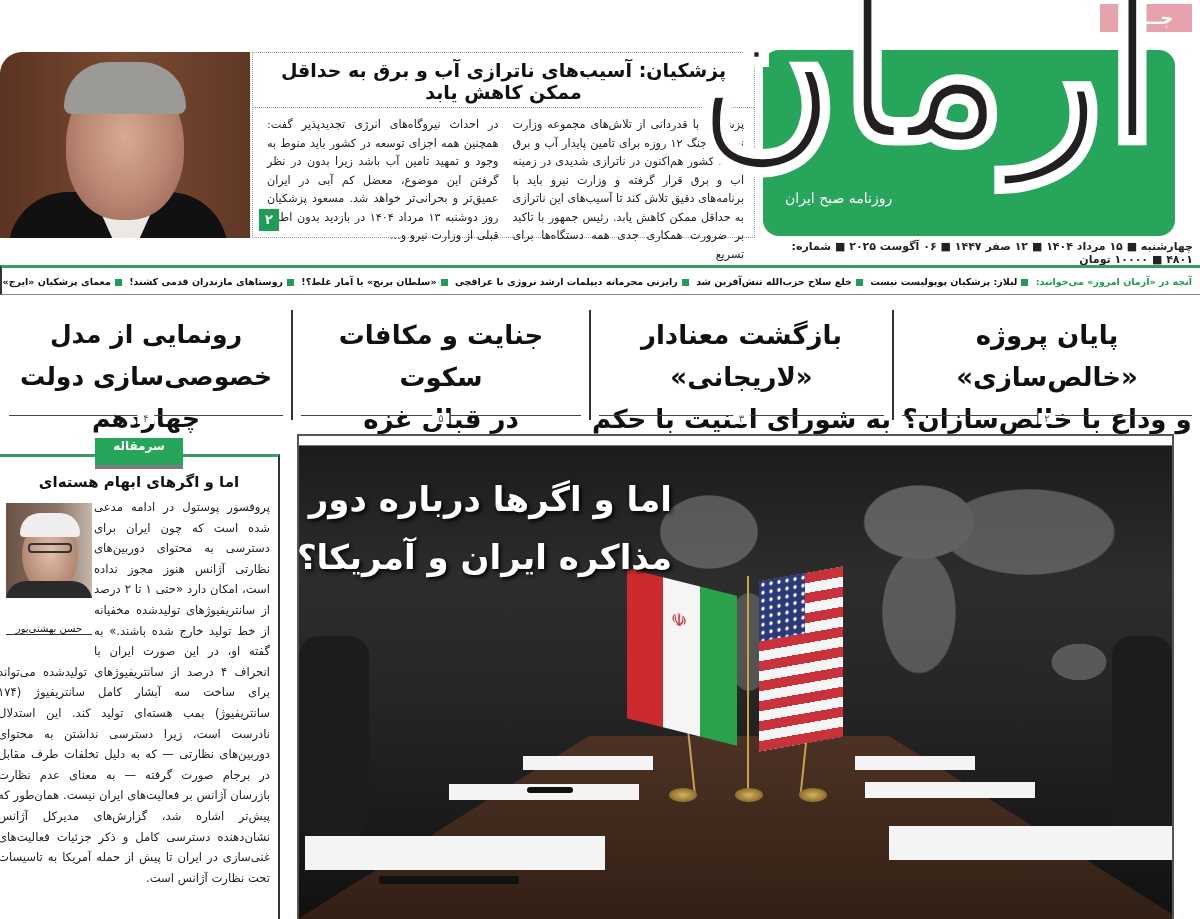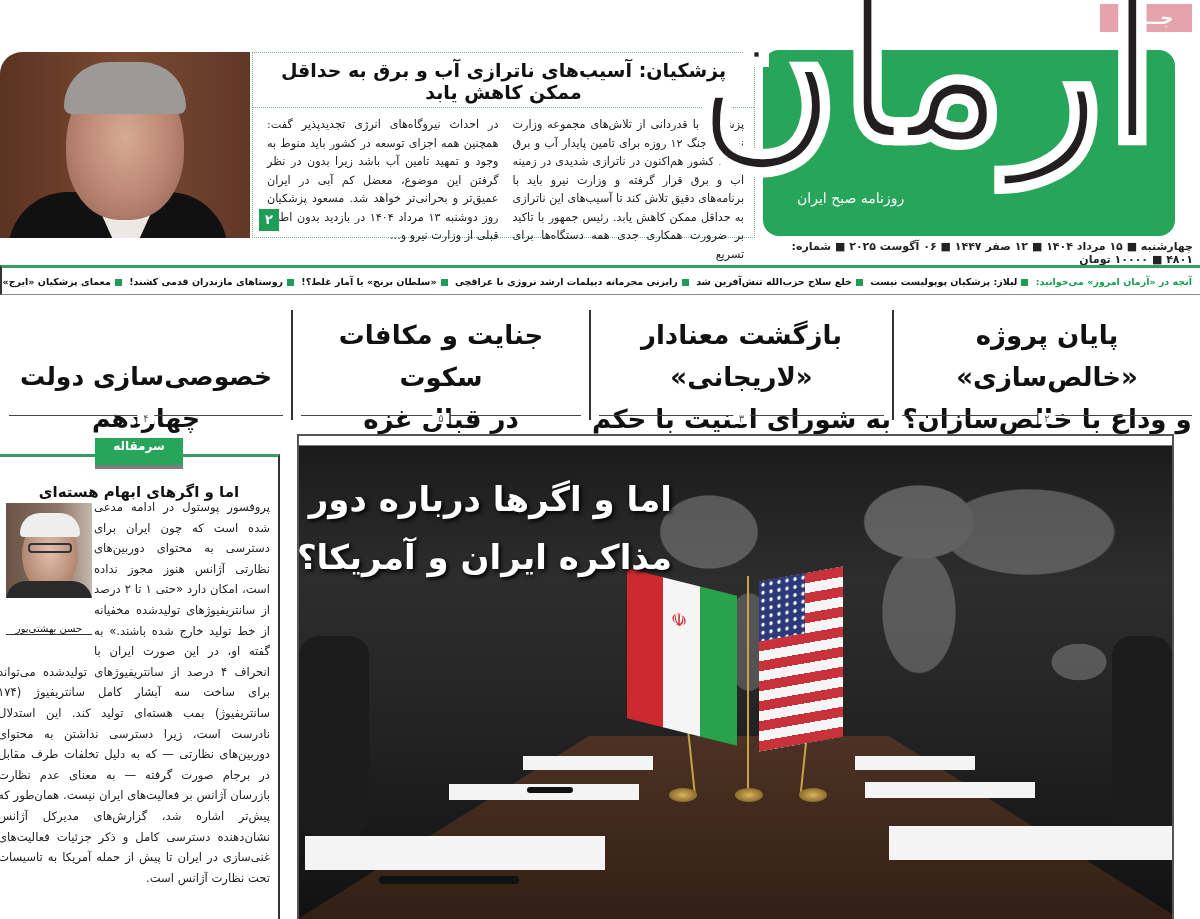--- a/index.html
+++ b/index.html
@@ -7,21 +7,21 @@
   body { position: relative; font-family: "DejaVu Sans", sans-serif; color: #111; direction: rtl; }
 
   
   .tag-corner { position: absolute; top: 4px; right: 8px; width: 92px; height: 28px; background: #e7a3ad; color: #fff;
     font-weight: bold; font-size: 18px; text-align: center; line-height: 28px; letter-spacing: 2px; }
   .logo-box { position: absolute; left: 763px; top: 50px; width: 412px; height: 186px; background: #27a55a; border-radius: 16px; overflow: hidden; }
   .logo-main { position: absolute; right: 46px; top: -56px; font-family: "DejaVu Serif", serif; font-weight: bold; font-size: 190px;
     color: #231f20; line-height: 1; -webkit-text-stroke: 4px #fff; }
   .logo-sub { position: absolute; left: 20px; top: 20px; color: #fff; font-family: "DejaVu Serif", serif; font-weight: bold;
     font-size: 60px; line-height: 1; writing-mode: horizontal-tb; }
-  .logo-tag { position: absolute; left: 34px; top: 140px; color: #fff; font-size: 14px; font-family: "DejaVu Serif", serif; }
+  .logo-tag { position: absolute; left: 22px; top: 140px; color: #fff; font-size: 14px; font-family: "DejaVu Serif", serif; }
   .dateline { position: absolute; left: 763px; top: 240px; width: 430px; font-size: 11px; font-weight: bold; text-align: right; color: #222; }
 
   
   .top-story { position: absolute; left: 252px; top: 52px; width: 503px; height: 186px; border: 1px dotted #7cae91; }
   .top-story h2 { font-size: 19px; font-weight: bold; text-align: center; padding: 6px 8px 4px; border-bottom: 1px dotted #7cae91; }
   .top-cols { display: flex; padding: 8px 10px 0 14px; gap: 14px; }
   .top-cols p { flex: 1; font-size: 11.2px; line-height: 18.5px; text-align: justify; color: #222; }
   .page-badge { position: absolute; left: 6px; bottom: 6px; width: 20px; height: 22px; background: #1f9d55; color: #fff; font-size: 13px;
     font-weight: bold; text-align: center; line-height: 22px; }
   .photo-top { position: absolute; left: 0; top: 52px; width: 250px; height: 186px; border-radius: 22px 0 0 0; overflow: hidden;
@@ -44,21 +44,21 @@
   .hl h3 { font-size: 26px; font-weight: bold; line-height: 42px; padding-top: 4px; letter-spacing: -0.5px; }
   .hl .rule { position: absolute; left: 8px; right: 8px; bottom: 4px; border-top: 1px solid #444; }
   .hl .pg { position: absolute; left: 50%; bottom: -4px; transform: translateX(-50%); background: #fff; padding: 0 6px; font-size: 10px; color: #555; }
   .hl.sep { border-left: 2px solid #333; }
 
   
   .editorial { position: absolute; left: 0; top: 430px; width: 282px; height: 489px; }
   .ed-label { position: absolute; left: 95px; top: 8px; width: 88px; height: 31px; background: #27a55a; color: #fff; font-weight: bold;
     font-size: 12px; text-align: center; line-height: 16px; border-bottom: 4px solid #7c7c7c; }
   .ed-box { position: absolute; left: 0; top: 24px; width: 280px; height: 470px; border: 2px solid #333; border-top: 3px solid #3a9a63; border-left: none; }
-  .ed-title { font-size: 15px; font-weight: bold; text-align: center; margin-top: 26px; }
+  .ed-title { font-size: 15px; font-weight: bold; text-align: center; margin-top: 16px; }
   .ed-photo { position: absolute; left: 6px; top: 46px; width: 86px; height: 95px; background: linear-gradient(90deg, #6b5446 0%, #8c7466 60%, #c6b8ad 100%); overflow: hidden; }
   .ed-photo .face { position: absolute; left: 16px; top: 14px; width: 56px; height: 76px; border-radius: 50%; background: radial-gradient(ellipse at 50% 45%, #e1c0ad, #b28771 70%); }
   .ed-photo .hair { position: absolute; left: 14px; top: 10px; width: 60px; height: 24px; border-radius: 30px 30px 6px 6px; background: #eee; }
   .ed-photo .glasses { position: absolute; left: 22px; top: 40px; width: 44px; height: 10px; border: 2px solid #333; border-radius: 4px; }
   .ed-photo .jacket { position: absolute; left: 0; top: 78px; width: 86px; height: 20px; background: #2a2a2a; border-radius: 40px 40px 0 0; }
   .ed-author { position: absolute; left: 6px; top: 166px; width: 86px; text-align: center; font-size: 10px; font-weight: normal; border-bottom: 1px solid #333; }
   .ed-text { position: absolute; right: 8px; top: 40px; width: 272px; font-size: 11.6px; line-height: 20.6px; text-align: justify; color: #222; }
   .ed-text .float { float: left; width: 96px; height: 156px; }
 
   
@@ -137,21 +137,21 @@
     <h3><span>بازگشت معنادار «لاریجانی»</span><br><span>به شورای امنیت با حکم پزشکیان</span></h3>
     <div class="rule"></div>
     <span class="pg">۳</span>
   </div>
   <div class="hl sep" style="width:298px;">
     <h3><span>جنایت و مکافات سکوت</span><br><span>در قبال غزه</span></h3>
     <div class="rule"></div>
     <span class="pg">۵</span>
   </div>
   <div class="hl" style="width:290px;">
-    <h3 style="font-size:25px;"><br><span>خصوصی‌سازی دولت چهاردهم</span></h3>
+    <h3 style="font-size:25px;"><span>رونمایی از مدل</span><br><span>خصوصی‌سازی دولت چهاردهم</span></h3>
     <div class="rule"></div>
     <span class="pg">۴</span>
   </div>
 </div>
 
 <div class="editorial">
   <div class="ed-box">
     <div class="ed-title">اما و اگرهای ابهام هسته‌ای</div>
     <div class="ed-photo">
       <div class="face"></div>

